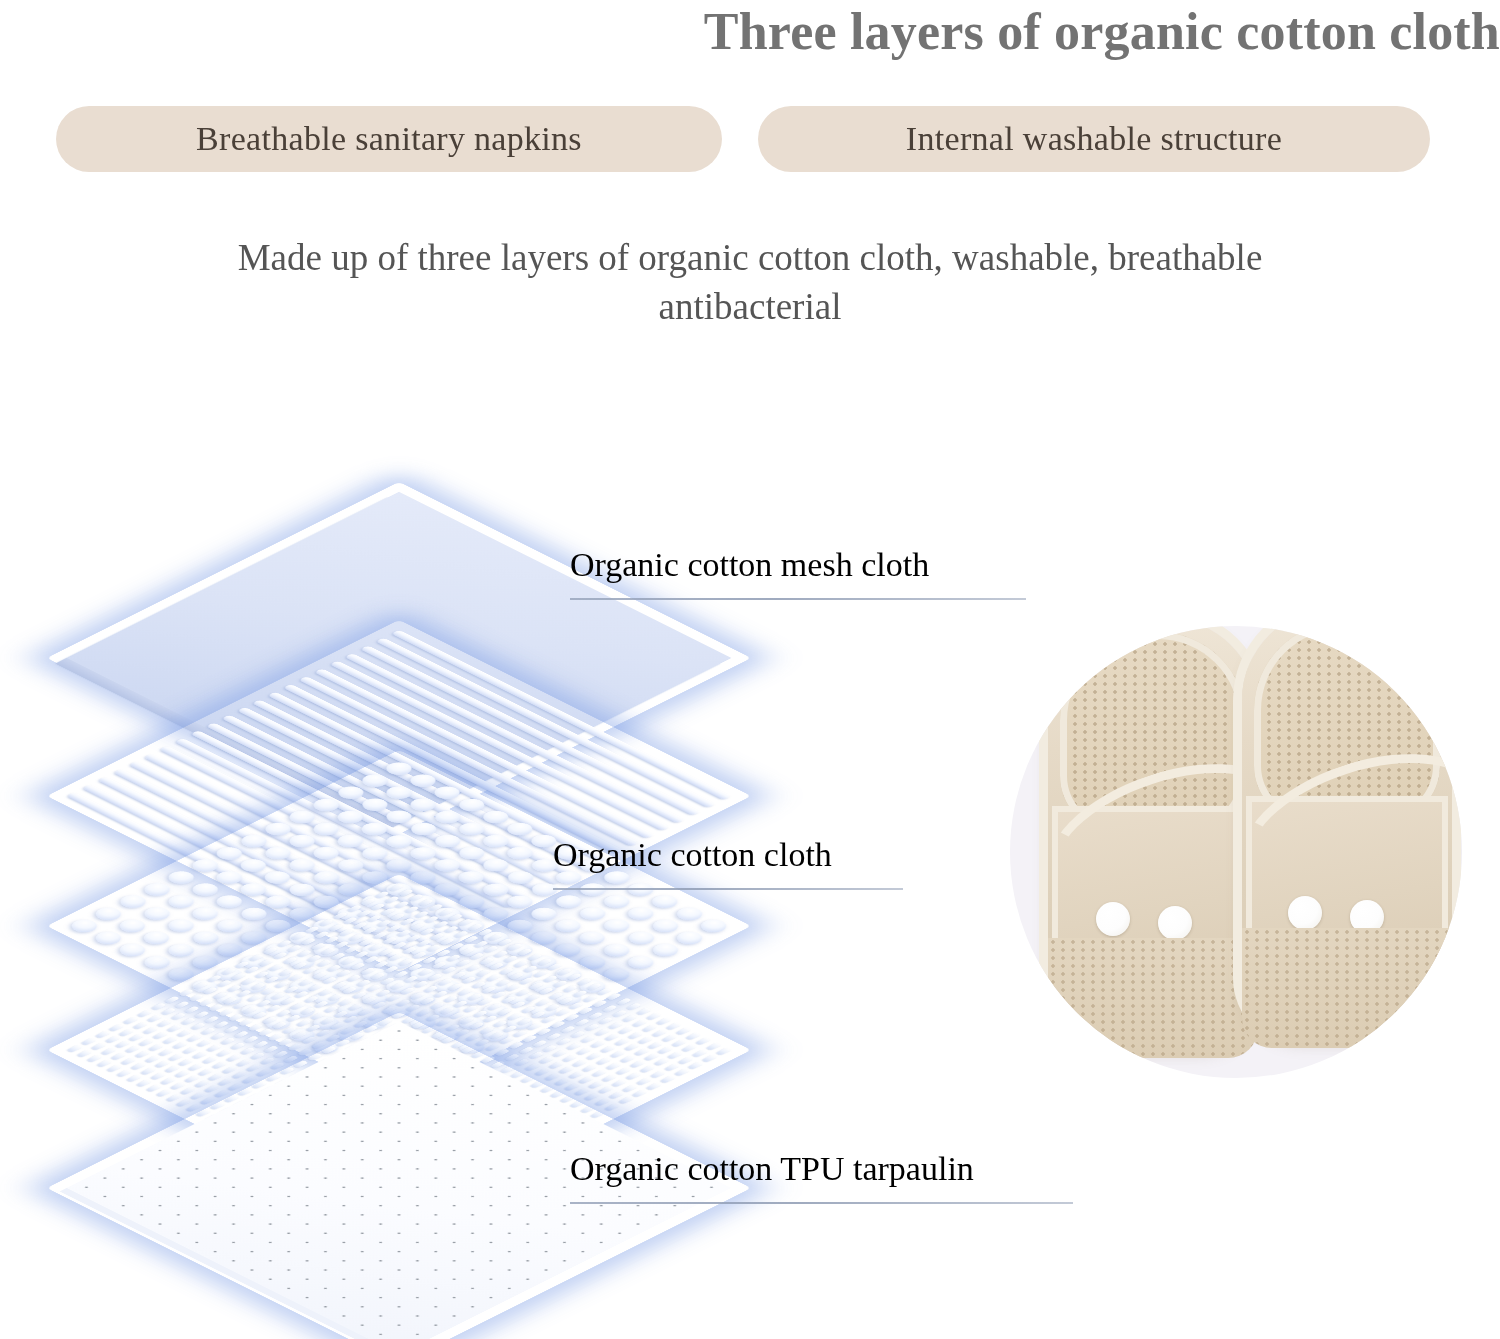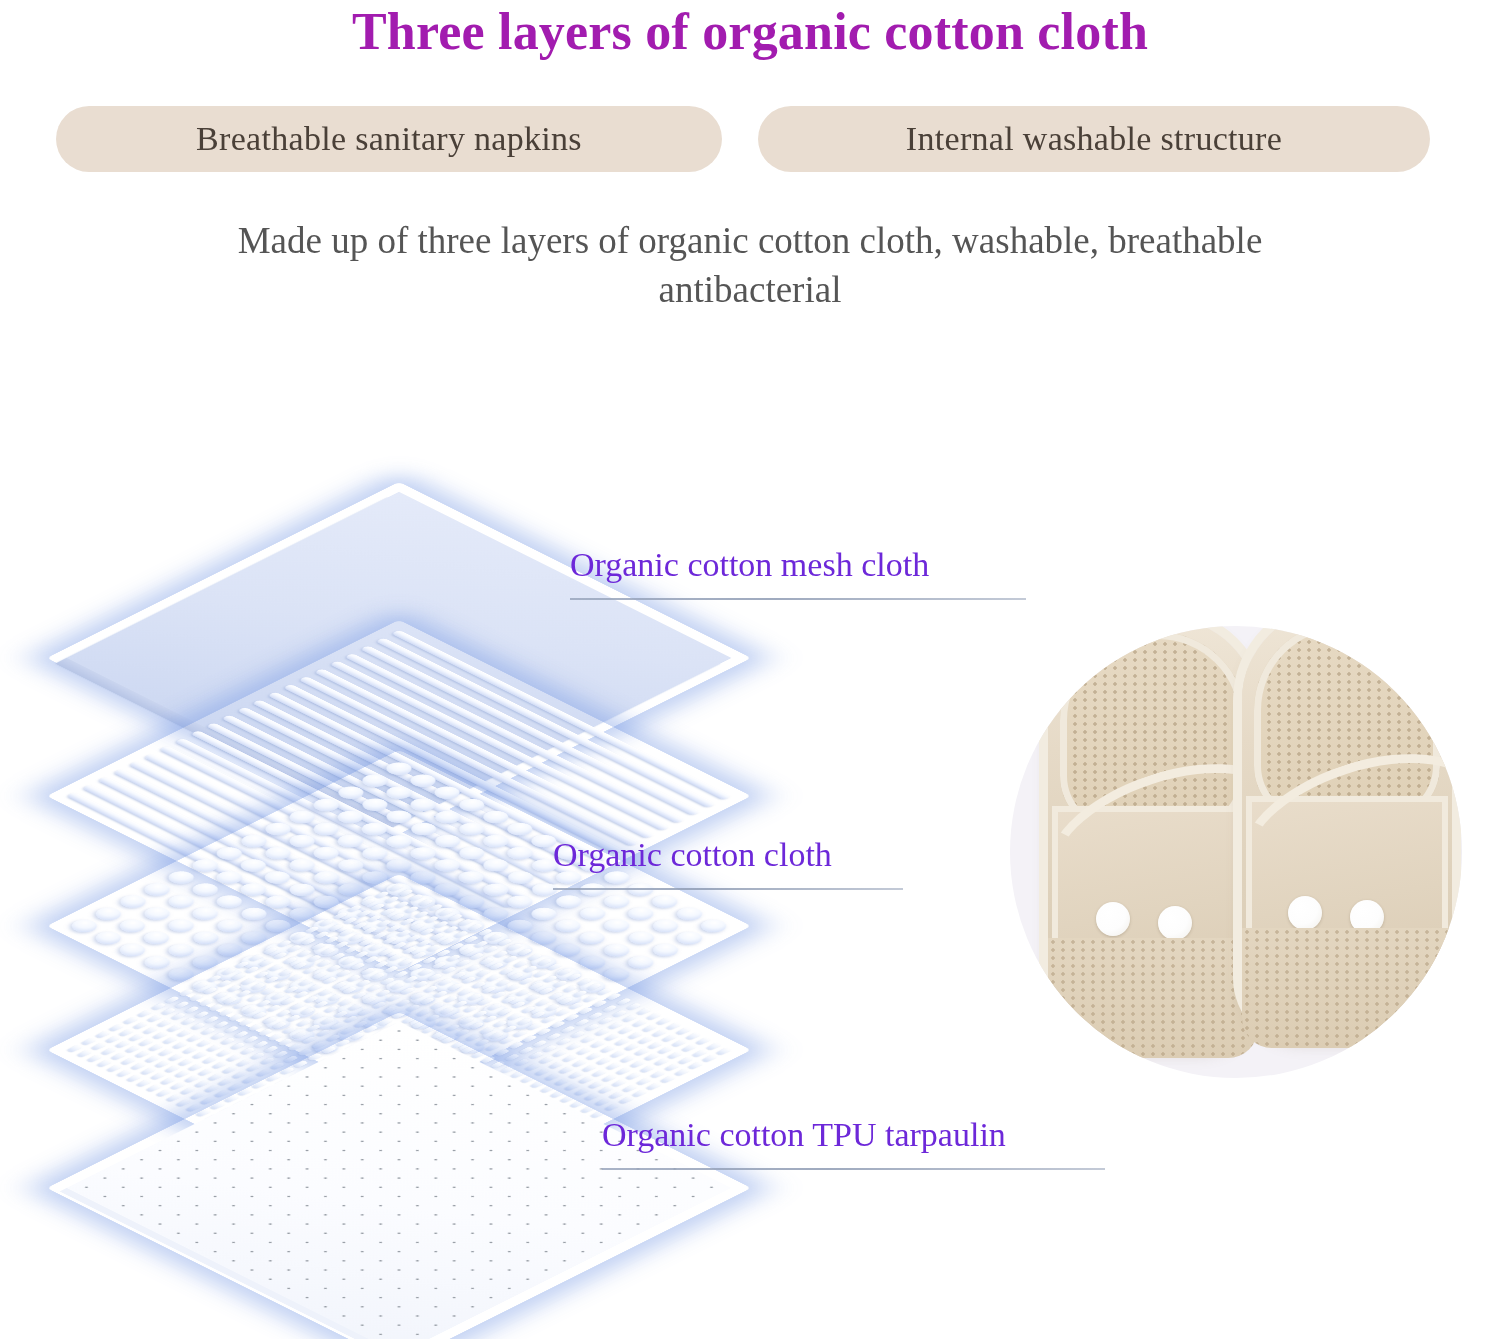--- a/index.html
+++ b/index.html
@@ -8,66 +8,66 @@
     background:#ffffff;
     font-family:"Liberation Serif", serif;
     overflow:hidden;
     position:relative;
   }
   .page{position:relative;width:1500px;height:1339px;overflow:hidden;}
 
   
   .title{
     position:absolute;left:0;top:2px;width:1500px;
-    text-align:center;
+    text-align:right;
     font-family:"Liberation Serif", serif;
     font-size:52px;font-weight:700;letter-spacing:.2px;
-    color:#a21caf;
+    color:#737373;
     white-space:nowrap;
   }
 
   
   .pill-row{position:absolute;left:0;top:106px;width:1500px;height:66px;border-radius:18px;}
   .pill{
     position:absolute;top:0;height:66px;
     background:#e9ddd1;border-radius:33px;
     display:flex;align-items:center;justify-content:center;
     color:#4a4038;
     font-family:"Liberation Serif", serif;
     font-size:34px;letter-spacing:.3px;
     white-space:nowrap;
   }
   .pill-a{left:56px;width:666px;}
   .pill-b{left:758px;width:672px;}
 
   
   .desc{
-    position:absolute;left:150px;top:217px;width:1200px;
+    position:absolute;left:150px;top:234px;width:1200px;
     text-align:center;line-height:1.32;
     font-family:"Liberation Serif", serif;
     font-size:37px;color:#555555;
   }
 
   
   .callout{position:absolute;}
   .callout .ctext{
     position:absolute;left:0;bottom:16px;
     font-family:"Liberation Serif", serif;
-    font-size:34px;color:#6d28d9;white-space:nowrap;
+    font-size:34px;color:#000000;white-space:nowrap;
   }
   .callout .cline{
     position:absolute;left:0;bottom:0;height:2px;
     background:linear-gradient(90deg,#9aa6bd 0%,#8f9cb4 45%,#b9c1d0 100%);
     opacity:.85;
   }
   #callout-1{left:570px;top:538px;width:456px;height:62px;}
   #callout-1 .cline{width:456px;}
   #callout-2{left:553px;top:828px;width:350px;height:62px;}
   #callout-2 .cline{width:350px;}
-  #callout-3{left:570px;top:1108px;width:503px;height:62px;margin-left:32px;}
+  #callout-3{left:570px;top:1142px;width:503px;height:62px;}
   #callout-3 .cline{width:503px;}
 
   
   .stack{position:absolute;left:-10px;top:470px;width:790px;height:860px;}
   .layer{
     position:absolute;
     left:50%;top:50%;
     width:470px;height:470px;
     transform-origin:50% 50%;
   }

